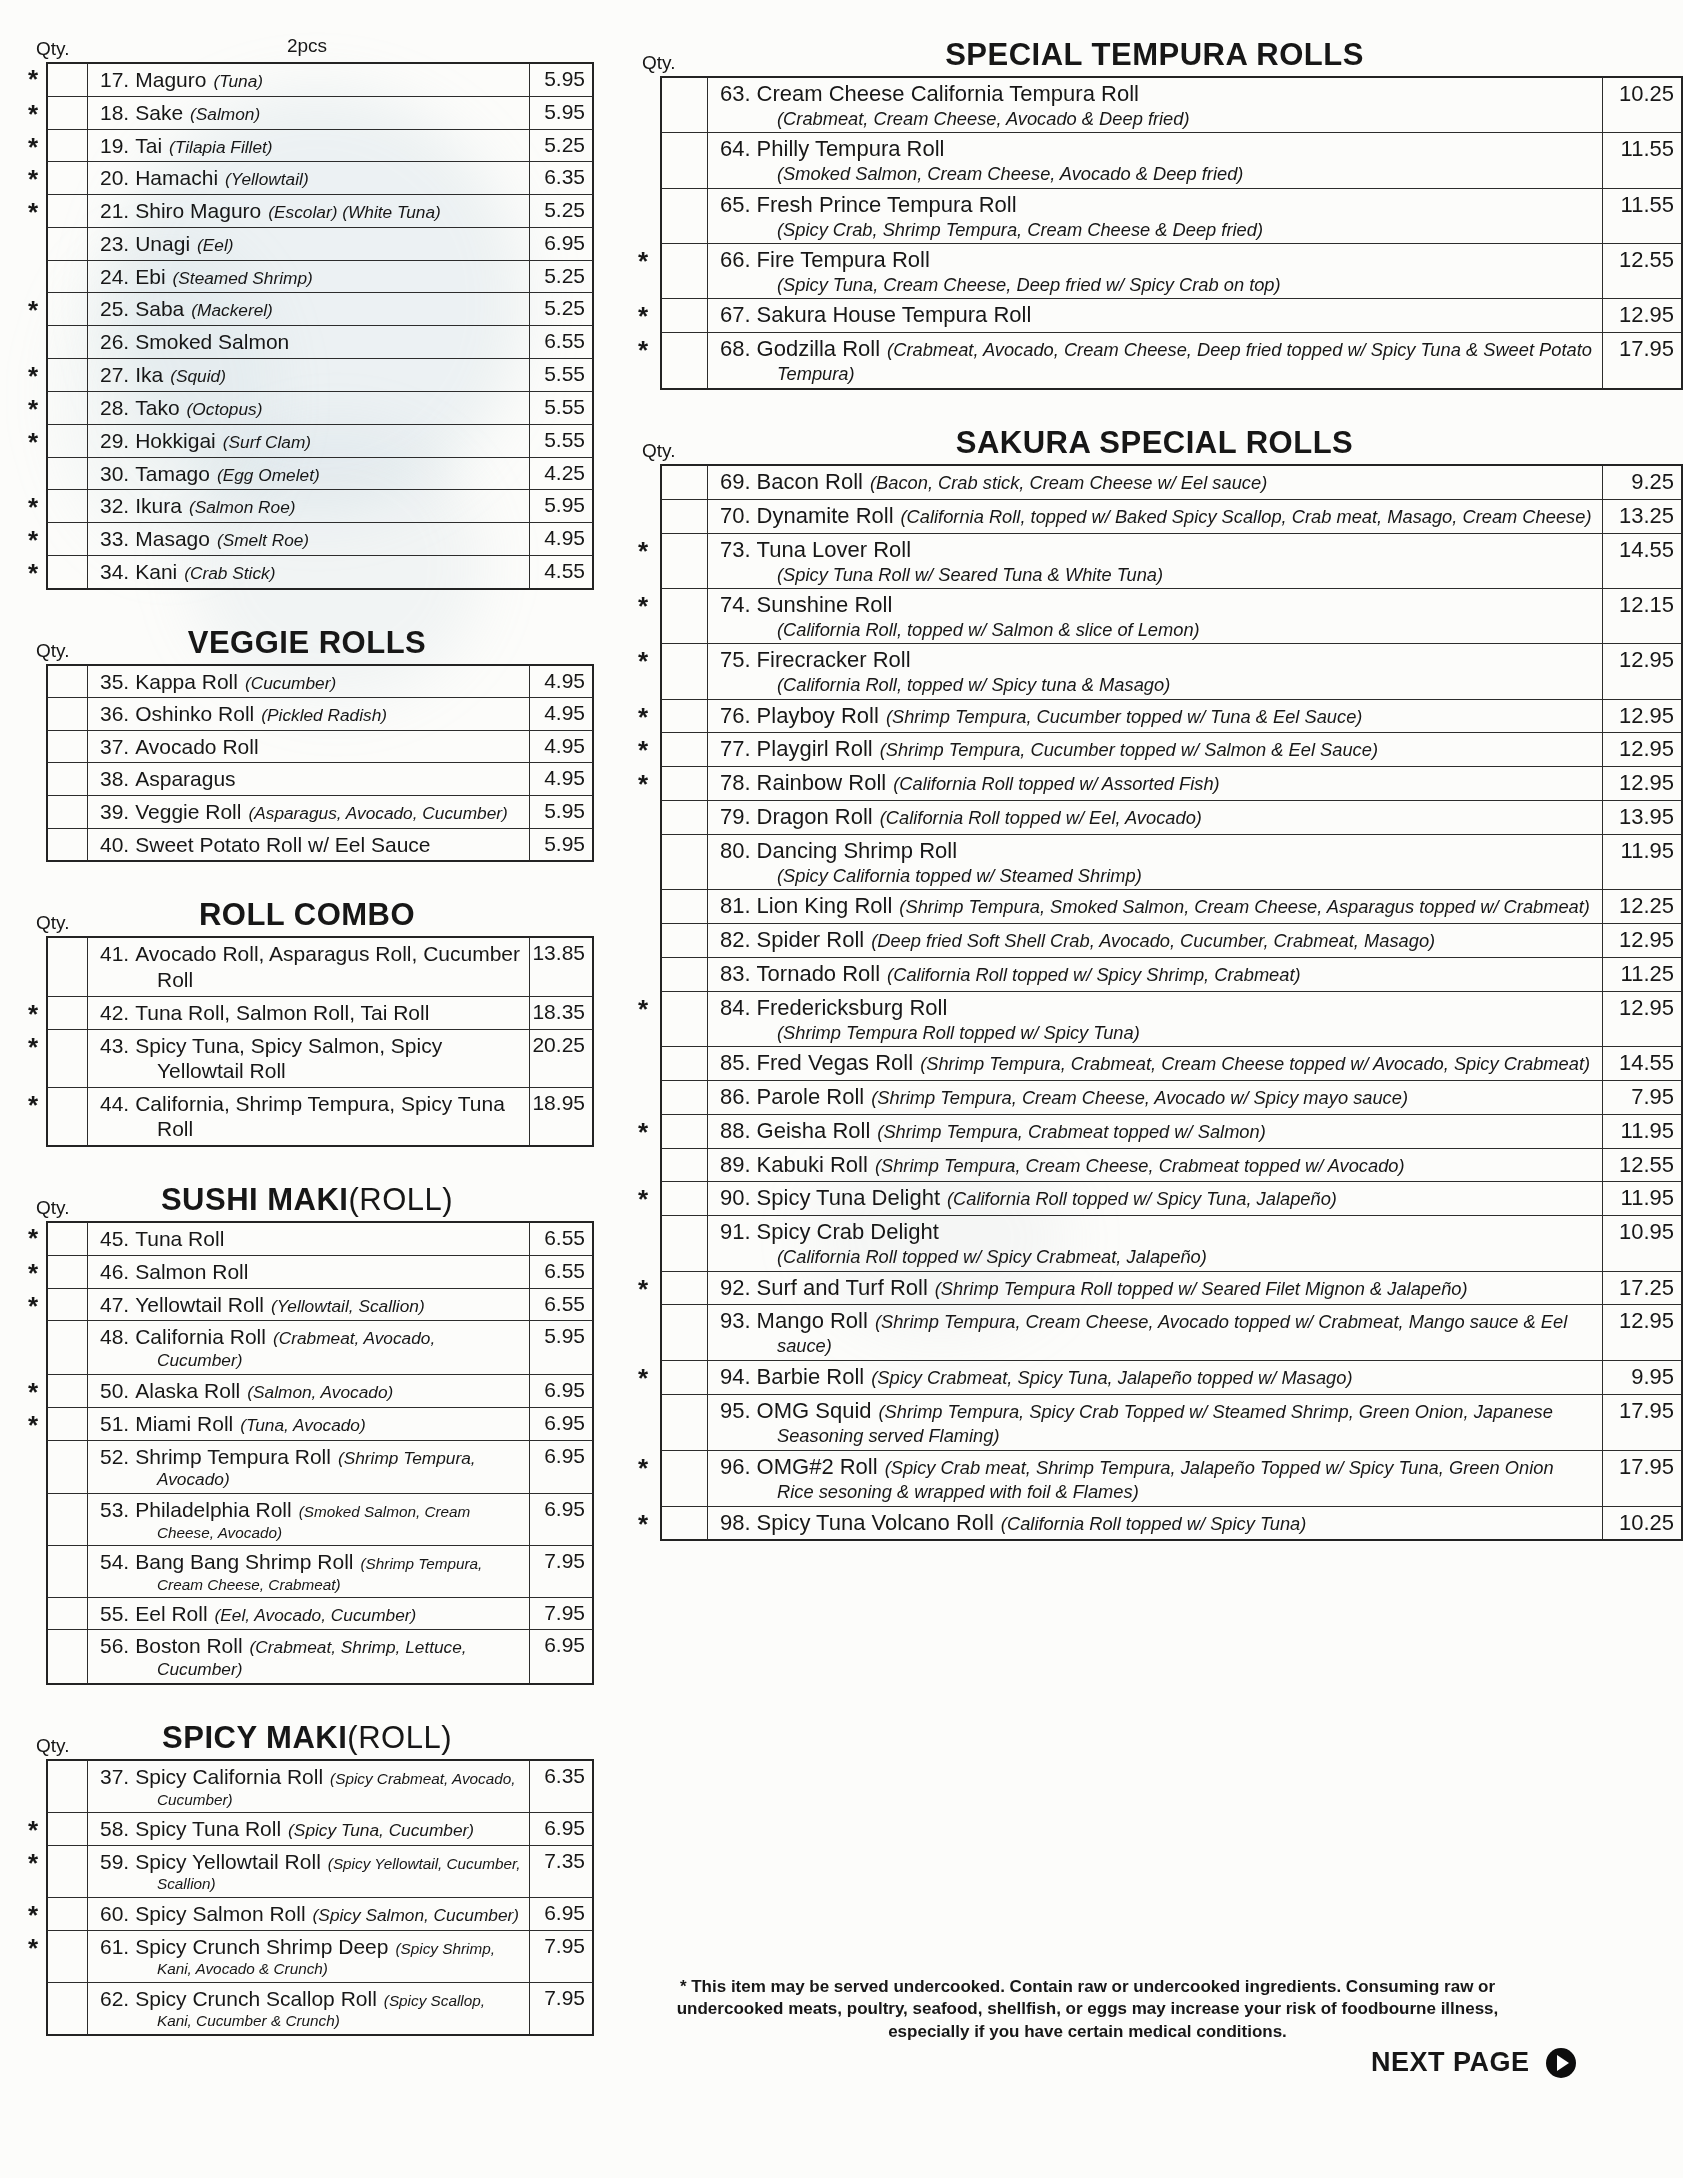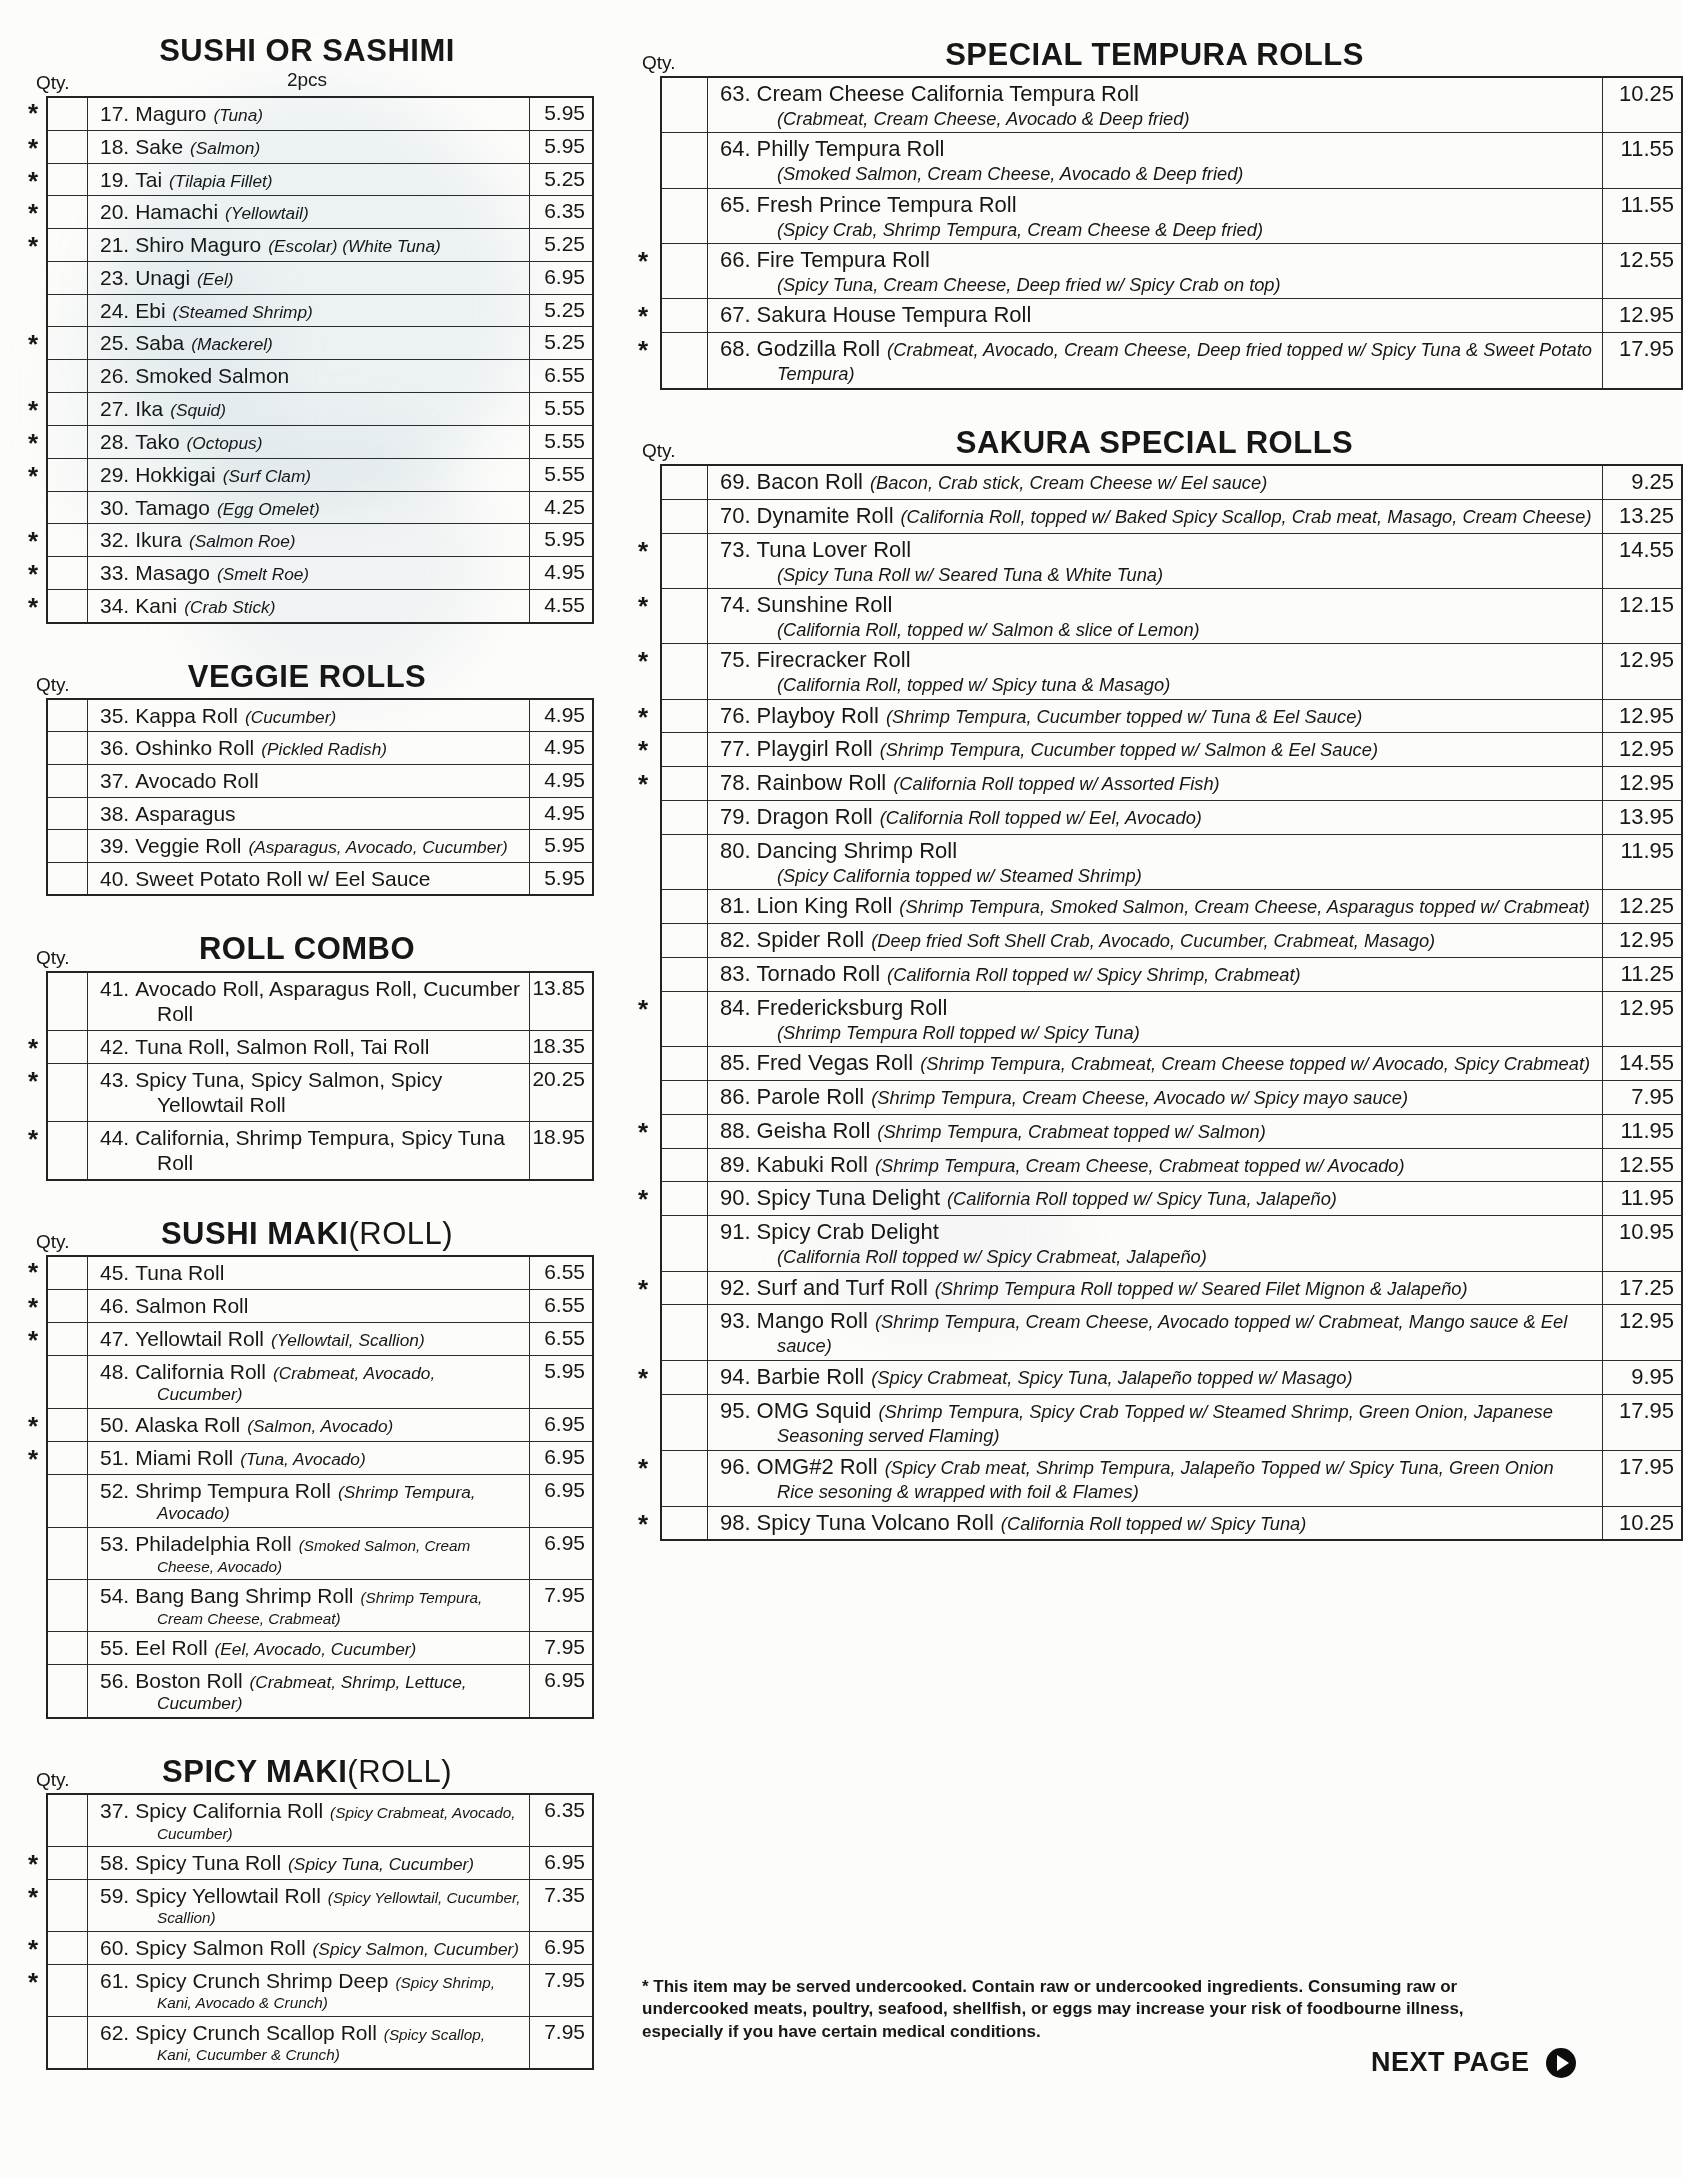--- a/index.html
+++ b/index.html
@@ -47,41 +47,40 @@
   #left-col .nm{font-size:21px;}
   #left-col .desc-inline{font-size:17.3px;}
   #left-col .desc-inline.sm{font-size:15.3px;}
   #left-col .price-cell{font-size:21px;}
 
   #right-col .nm{font-size:22px;}
   #right-col .desc-inline{font-size:18.3px;}
   #right-col .desc-block{font-size:18.3px;}
   #right-col .price-cell{font-size:22px;}
 
-  .footnote{position:absolute;left:642px;top:1976px;width:891px;
+  .footnote{position:absolute;left:642px;top:1976px;width:891px;text-align:center;
             font-size:17px;font-weight:bold;line-height:1.32;}
   .next-page{position:absolute;left:1371px;top:2047px;display:flex;align-items:center;gap:16px;
              font-size:27px;font-weight:bold;letter-spacing:0.5px;cursor:pointer;}
   .play-circle{width:30px;height:30px;border-radius:50%;background:#0d0d0d;position:relative;display:inline-block;}
   .play-circle::after{content:"";position:absolute;left:11px;top:7px;
     border-left:12px solid #fff;border-top:8px solid transparent;border-bottom:8px solid transparent;}
 </style>
 </head>
 <body>
 
 <div class="wm wm1"></div>
 <div class="wm wm2"></div>
 <div class="wm wm3"></div>
 <div class="wm wm4"></div>
 
 <div id="left-col">
     <section class="section">
       <div class="sec-head">
         <span class="qty-label">Qty.</span>
-        <div class="sec-title"><span class="title-main">SUSHI OR SASHIMI</span></div>
         <div class="sec-sub">2pcs</div>
       </div>
       <div class="menu-table">
         <div class="row first">
           <div class="cell star-cell">*</div>
           <div class="cell qty-cell"></div>
           <div class="cell name-cell">
             <span class="line"><span class="nm"><span class="num">17.</span><span class="name">Maguro</span></span><span class="desc-inline">(Tuna)</span></span>
           </div>
           <div class="cell price-cell">5.95</div>

